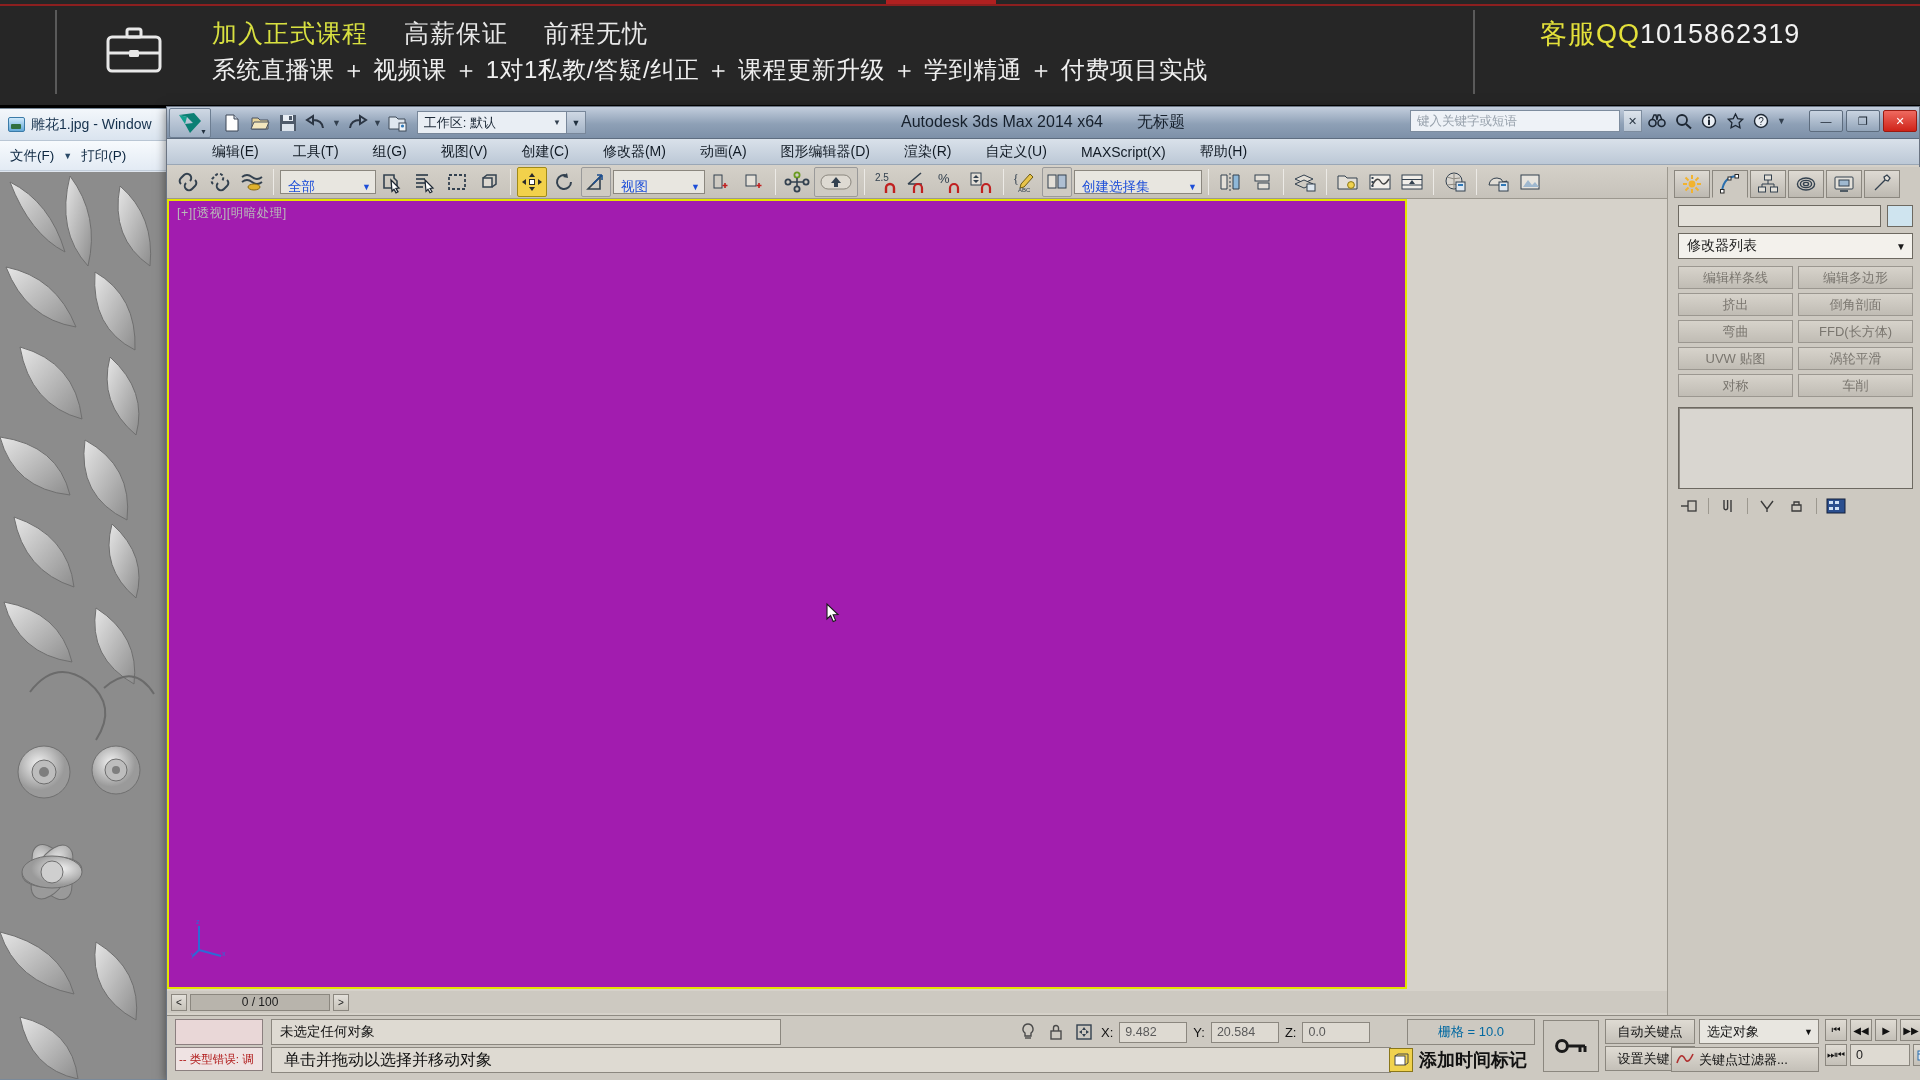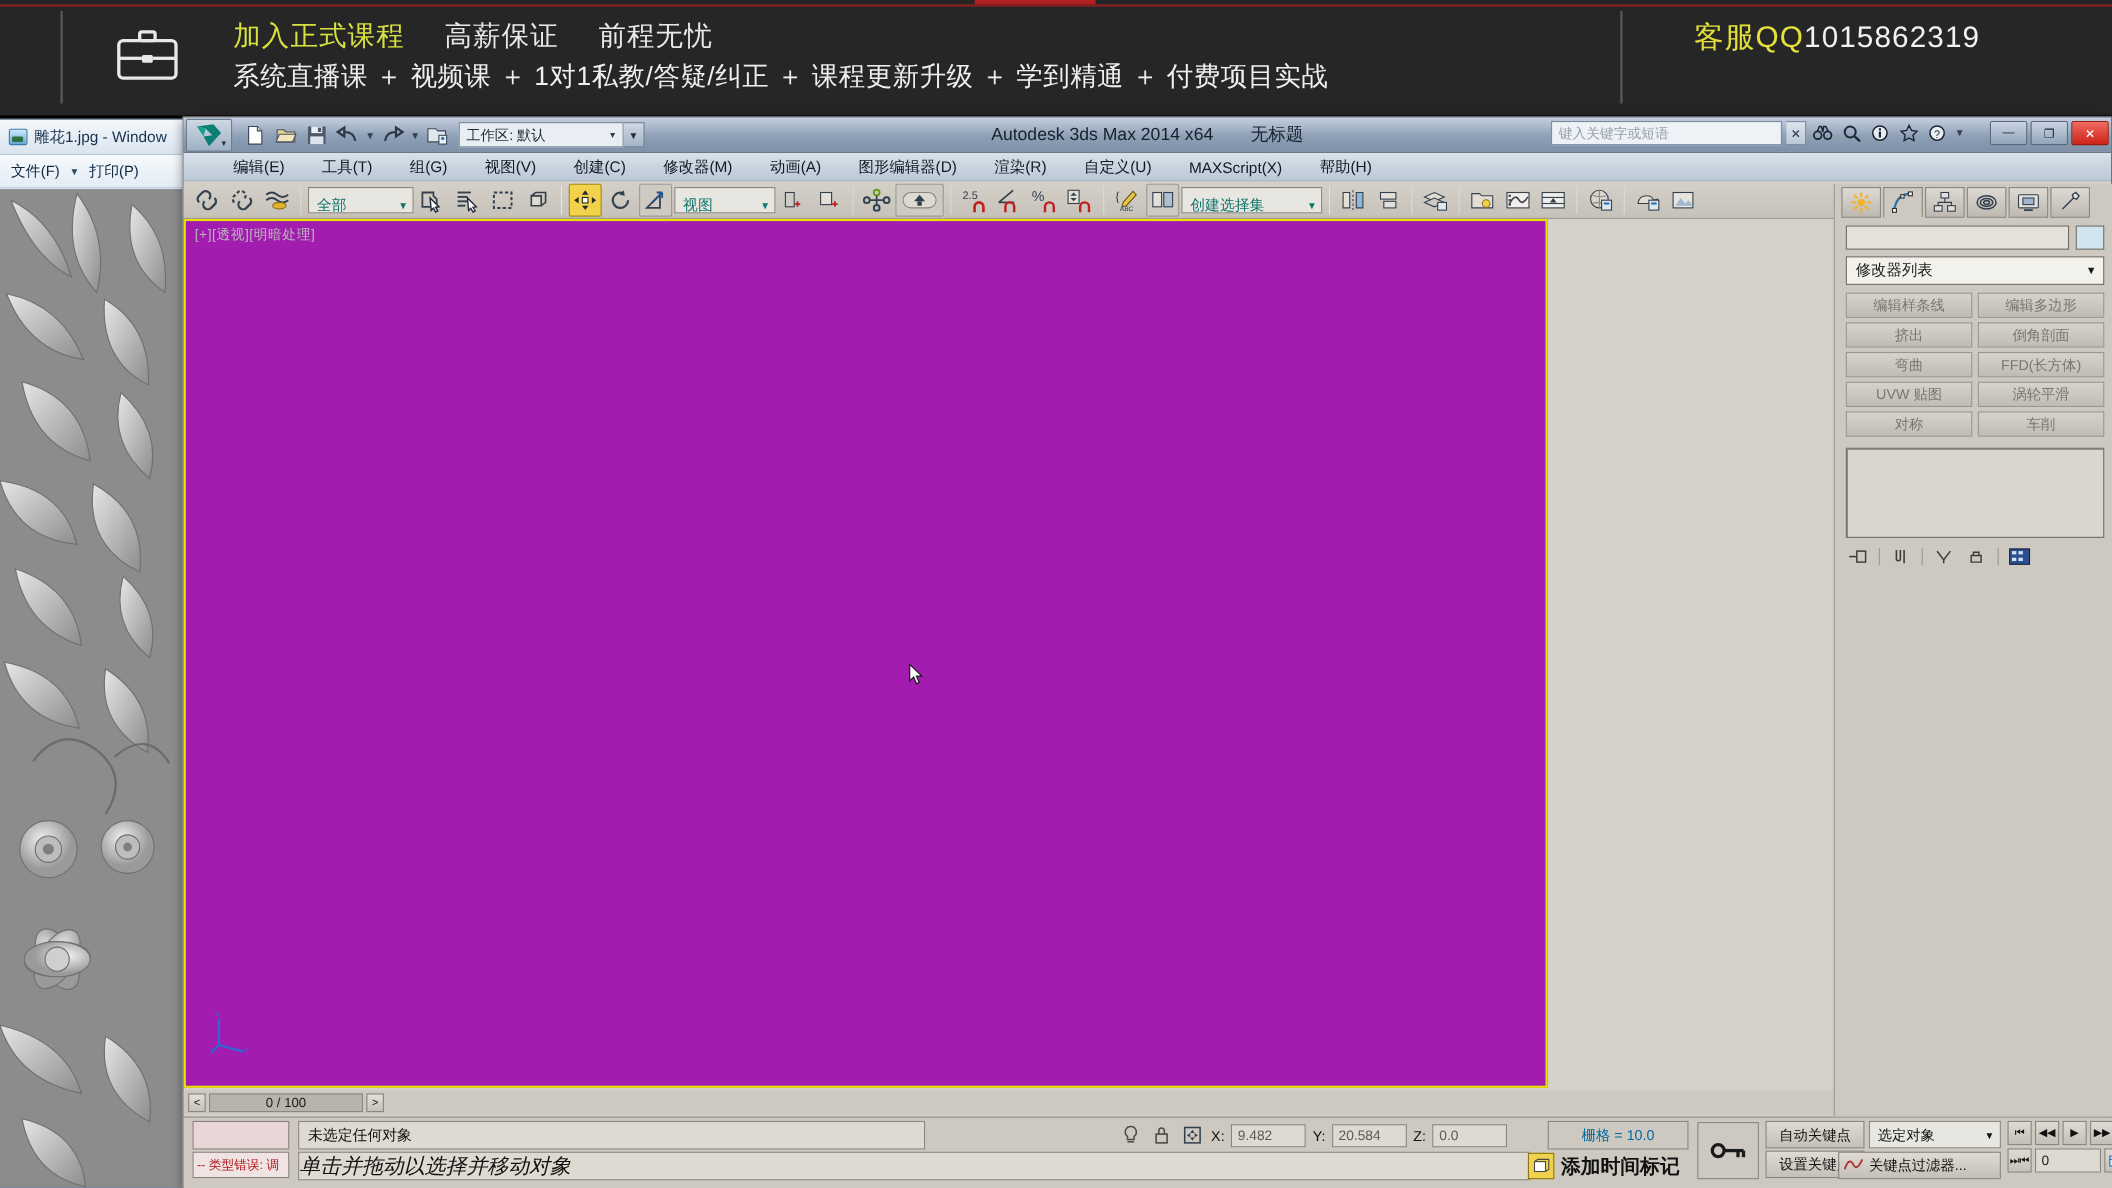--- a/index.html
+++ b/index.html
@@ -186,21 +186,21 @@
     width:30px;height:30px; display:flex;align-items:center;justify-content:center;
     border:1px solid transparent; border-radius:2px; flex:none;
   }
   .tbtn.active { background:#f2d14b; border:1px solid #a08a18; }
   .tbtn.framed { border:1px solid #9a9a9a; background:#cfcbc3; }
   .tsep { width:1px;height:26px;background:#a6a29a; margin:0 4px; flex:none;
     border-right:1px solid #eceae6; }
   .tcombo {
     height:24px; background:#e8e6e0; border:1px solid #8b877f;
     display:flex; align-items:center; justify-content:space-between;
-    font-size:13.5px; color:#0f766e; padding:11px 4px 0 7px; flex:none;
+    font-size:13.5px; color:#1d4ed8; padding:11px 4px 0 7px; flex:none;
   }
   .tcombo .ar { font-size:9px; }
 
   
   #viewport-area {
     position:absolute; left:0; top:92px; width:1240px; height:790px;
     background:#a21caf; border:2px solid #e4e400;
   }
   #viewport-label {
     position:absolute; left:8px; top:4px;
@@ -233,30 +233,30 @@
     position:absolute; left:8px; top:3px; width:88px; height:26px;
     background:#e9d7d7; border:1px solid #8b7f7f;
   }
   #err-box2 {
     position:absolute; left:8px; top:31px; width:88px; height:24px;
     background:#efe3e3; border:1px solid #8b7f7f;
     font-size:11.5px; color:#b01818; display:flex;align-items:center;
     padding-left:3px; white-space:nowrap; overflow:hidden;
   }
   #status-line1 {
-    position:absolute; left:104px; top:3px; width:570px; height:26px;
+    position:absolute; left:104px; top:3px; width:510px; height:26px;
     background:#dedad2; border:1px solid #8b877f;
     display:flex; align-items:center; padding-left:8px;
     font-size:13.5px; color:#111;
   }
   #status-line2 {
     position:absolute; left:104px; top:31px; width:1120px; height:26px;
     background:#dedad2; border:1px solid #8b877f;
-    display:flex; align-items:center; padding-left:0;
-    font-size:19px; color:#111;font-style:italic;
+    display:flex; align-items:center; padding-left:12px;
+    font-size:16px; color:#111;
   }
   #coord-row {
     position:absolute; left:850px; top:3px; height:26px;
     display:flex; align-items:center; gap:6px;
   }
   .coord-lbl { font-size:13px; color:#111; }
   .coord-field {
     width:68px;height:21px;background:#dedad2;border:1px solid #8b877f;
     font-size:12.5px;color:#5a5a5a; display:flex;align-items:center;padding-left:5px;
   }

